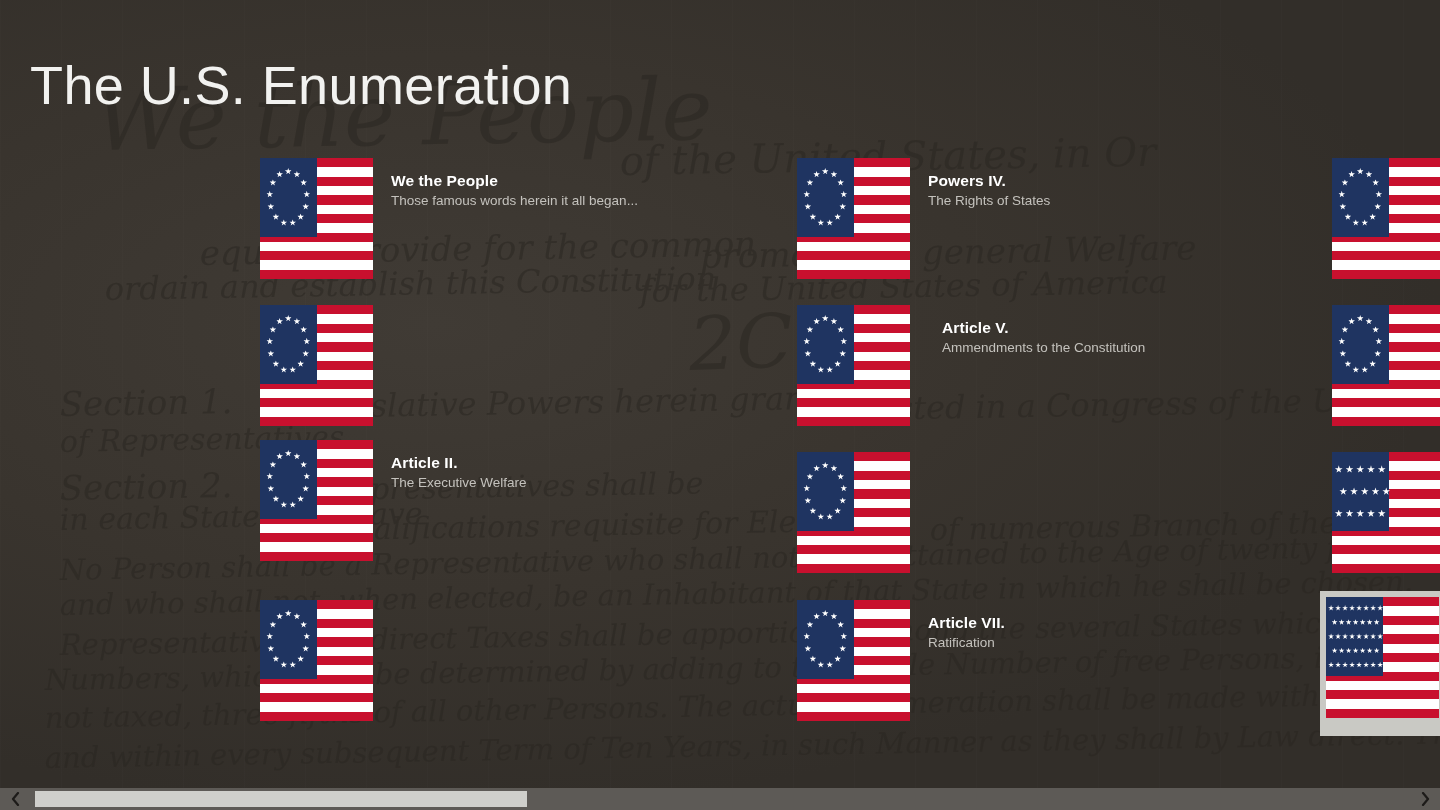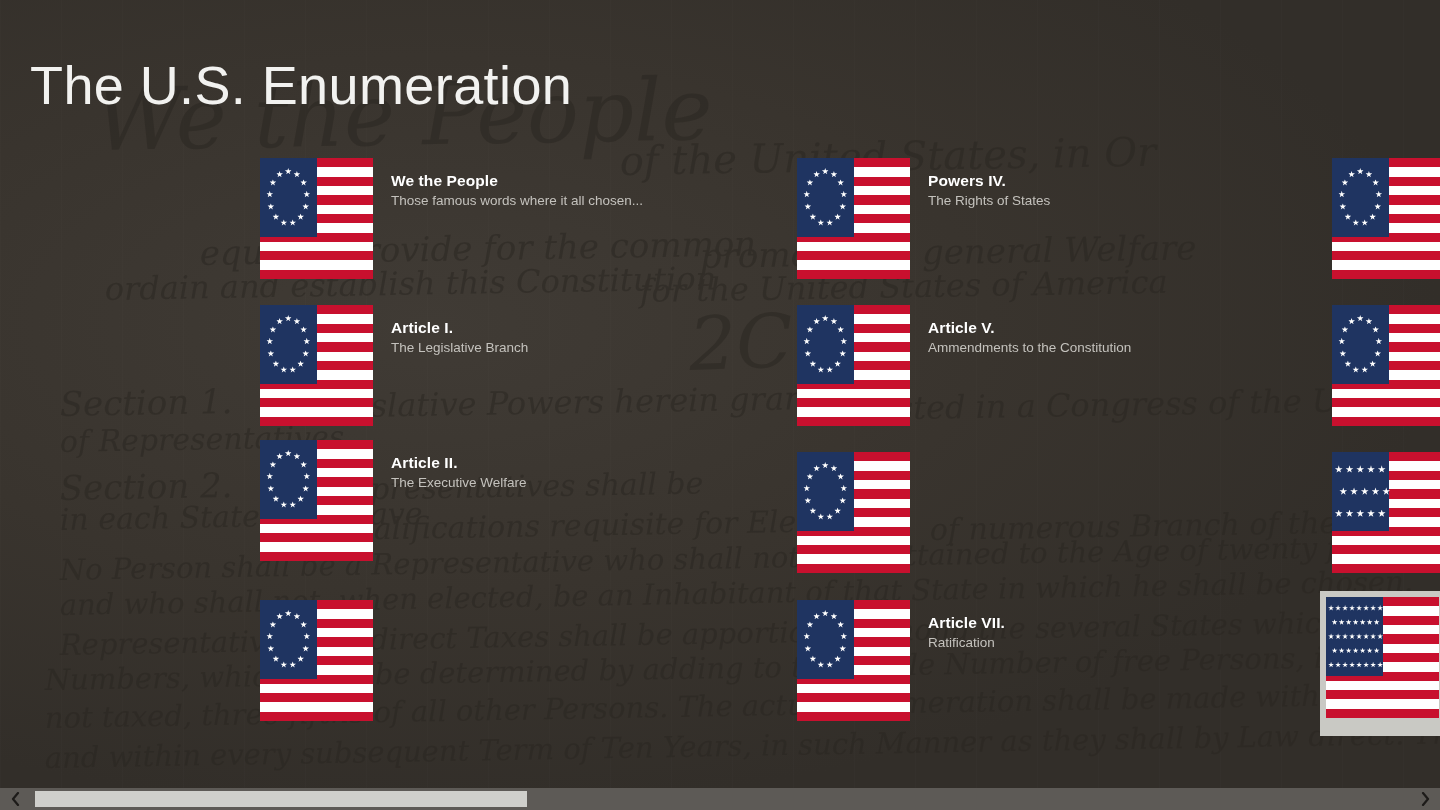--- a/index.html
+++ b/index.html
@@ -233,21 +233,21 @@
             <span class="star" style="left: 42.1026%; top: 82.0411%;"></span>
             <span class="star" style="left: 28.117%; top: 74.7009%;"></span>
             <span class="star" style="left: 19.1445%; top: 61.702%;"></span>
             <span class="star" style="left: 17.2406%; top: 46.0223%;"></span>
             <span class="star" style="left: 22.8415%; top: 31.2539%;"></span>
             <span class="star" style="left: 34.6641%; top: 20.78%;"></span>
           </span>
         </span>
       <span class="labels">
         <span class="item-title">We the People</span><br>
-        <span class="item-sub">Those famous words where it all chosen...</span>
+        <span class="item-sub">Those famous words herein it all began...</span>
       </span>
     </div>
     <div class="item" style="left:260px; top:157px;">
       <span class="flag circle13">
           <span class="stripes"></span>
           <span class="canton">
             <span class="star" style="left: 50%; top: 17%;"></span>
             <span class="star" style="left: 65.3359%; top: 20.78%;"></span>
             <span class="star" style="left: 77.1585%; top: 31.2539%;"></span>
             <span class="star" style="left: 82.7594%; top: 46.0223%;"></span>
@@ -255,24 +255,20 @@
             <span class="star" style="left: 71.883%; top: 74.7009%;"></span>
             <span class="star" style="left: 57.8974%; top: 82.0411%;"></span>
             <span class="star" style="left: 42.1026%; top: 82.0411%;"></span>
             <span class="star" style="left: 28.117%; top: 74.7009%;"></span>
             <span class="star" style="left: 19.1445%; top: 61.702%;"></span>
             <span class="star" style="left: 17.2406%; top: 46.0223%;"></span>
             <span class="star" style="left: 22.8415%; top: 31.2539%;"></span>
             <span class="star" style="left: 34.6641%; top: 20.78%;"></span>
           </span>
         </span>
-      <span class="labels">
-        <span class="item-title">Article I.</span><br>
-        <span class="item-sub">The Legislative Branch</span>
-      </span>
     </div>
     <div class="item" style="left:260px; top:292px;">
       <span class="flag circle13">
           <span class="stripes"></span>
           <span class="canton">
             <span class="star" style="left: 50%; top: 17%;"></span>
             <span class="star" style="left: 65.3359%; top: 20.78%;"></span>
             <span class="star" style="left: 77.1585%; top: 31.2539%;"></span>
             <span class="star" style="left: 82.7594%; top: 46.0223%;"></span>
             <span class="star" style="left: 80.8555%; top: 61.702%;"></span>
@@ -329,21 +325,21 @@
             <span class="star" style="left: 17.2406%; top: 46.0223%;"></span>
             <span class="star" style="left: 22.8415%; top: 31.2539%;"></span>
             <span class="star" style="left: 34.6641%; top: 20.78%;"></span>
           </span>
         </span>
       <span class="labels">
         <span class="item-title">Powers IV.</span><br>
         <span class="item-sub">The Rights of States</span>
       </span>
     </div>
-    <div class="item" style="left:797px; top:157px;">
+    <div class="item" style="left:797px; top:157px;gap:14px;">
       <span class="flag circle13">
           <span class="stripes"></span>
           <span class="canton">
             <span class="star" style="left: 50%; top: 17%;"></span>
             <span class="star" style="left: 65.3359%; top: 20.78%;"></span>
             <span class="star" style="left: 77.1585%; top: 31.2539%;"></span>
             <span class="star" style="left: 82.7594%; top: 46.0223%;"></span>
             <span class="star" style="left: 80.8555%; top: 61.702%;"></span>
             <span class="star" style="left: 71.883%; top: 74.7009%;"></span>
             <span class="star" style="left: 57.8974%; top: 82.0411%;"></span>

